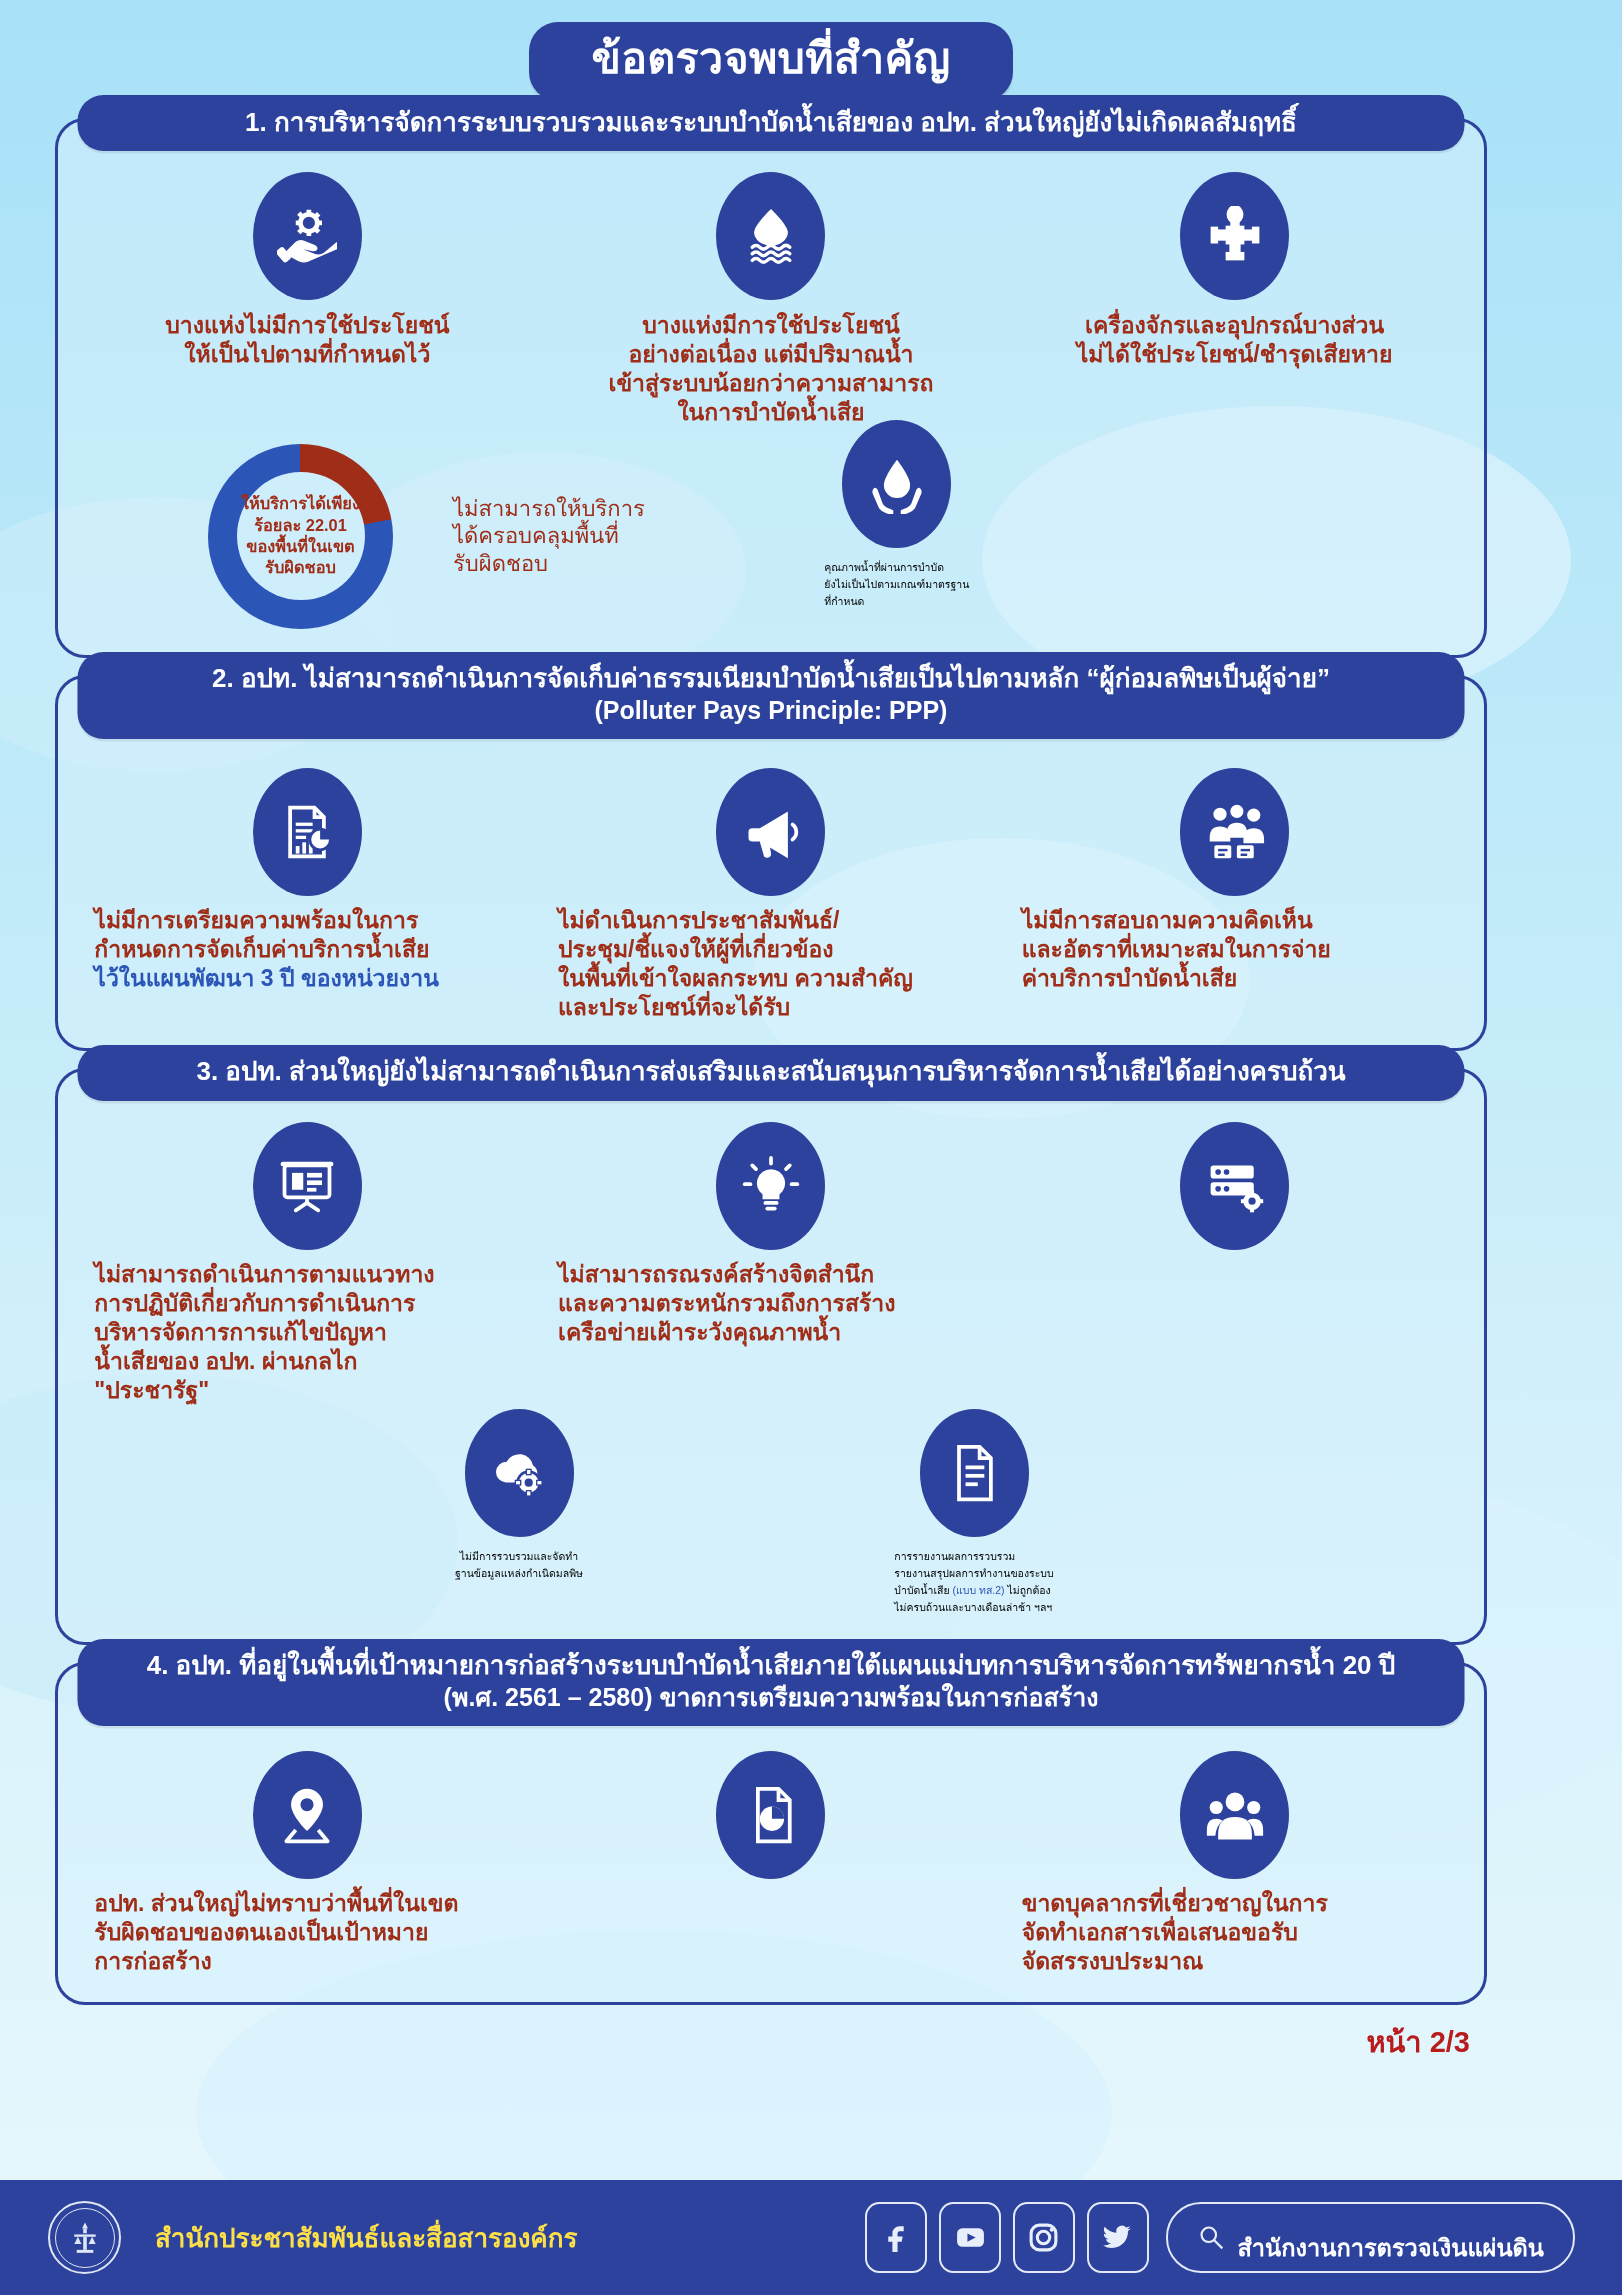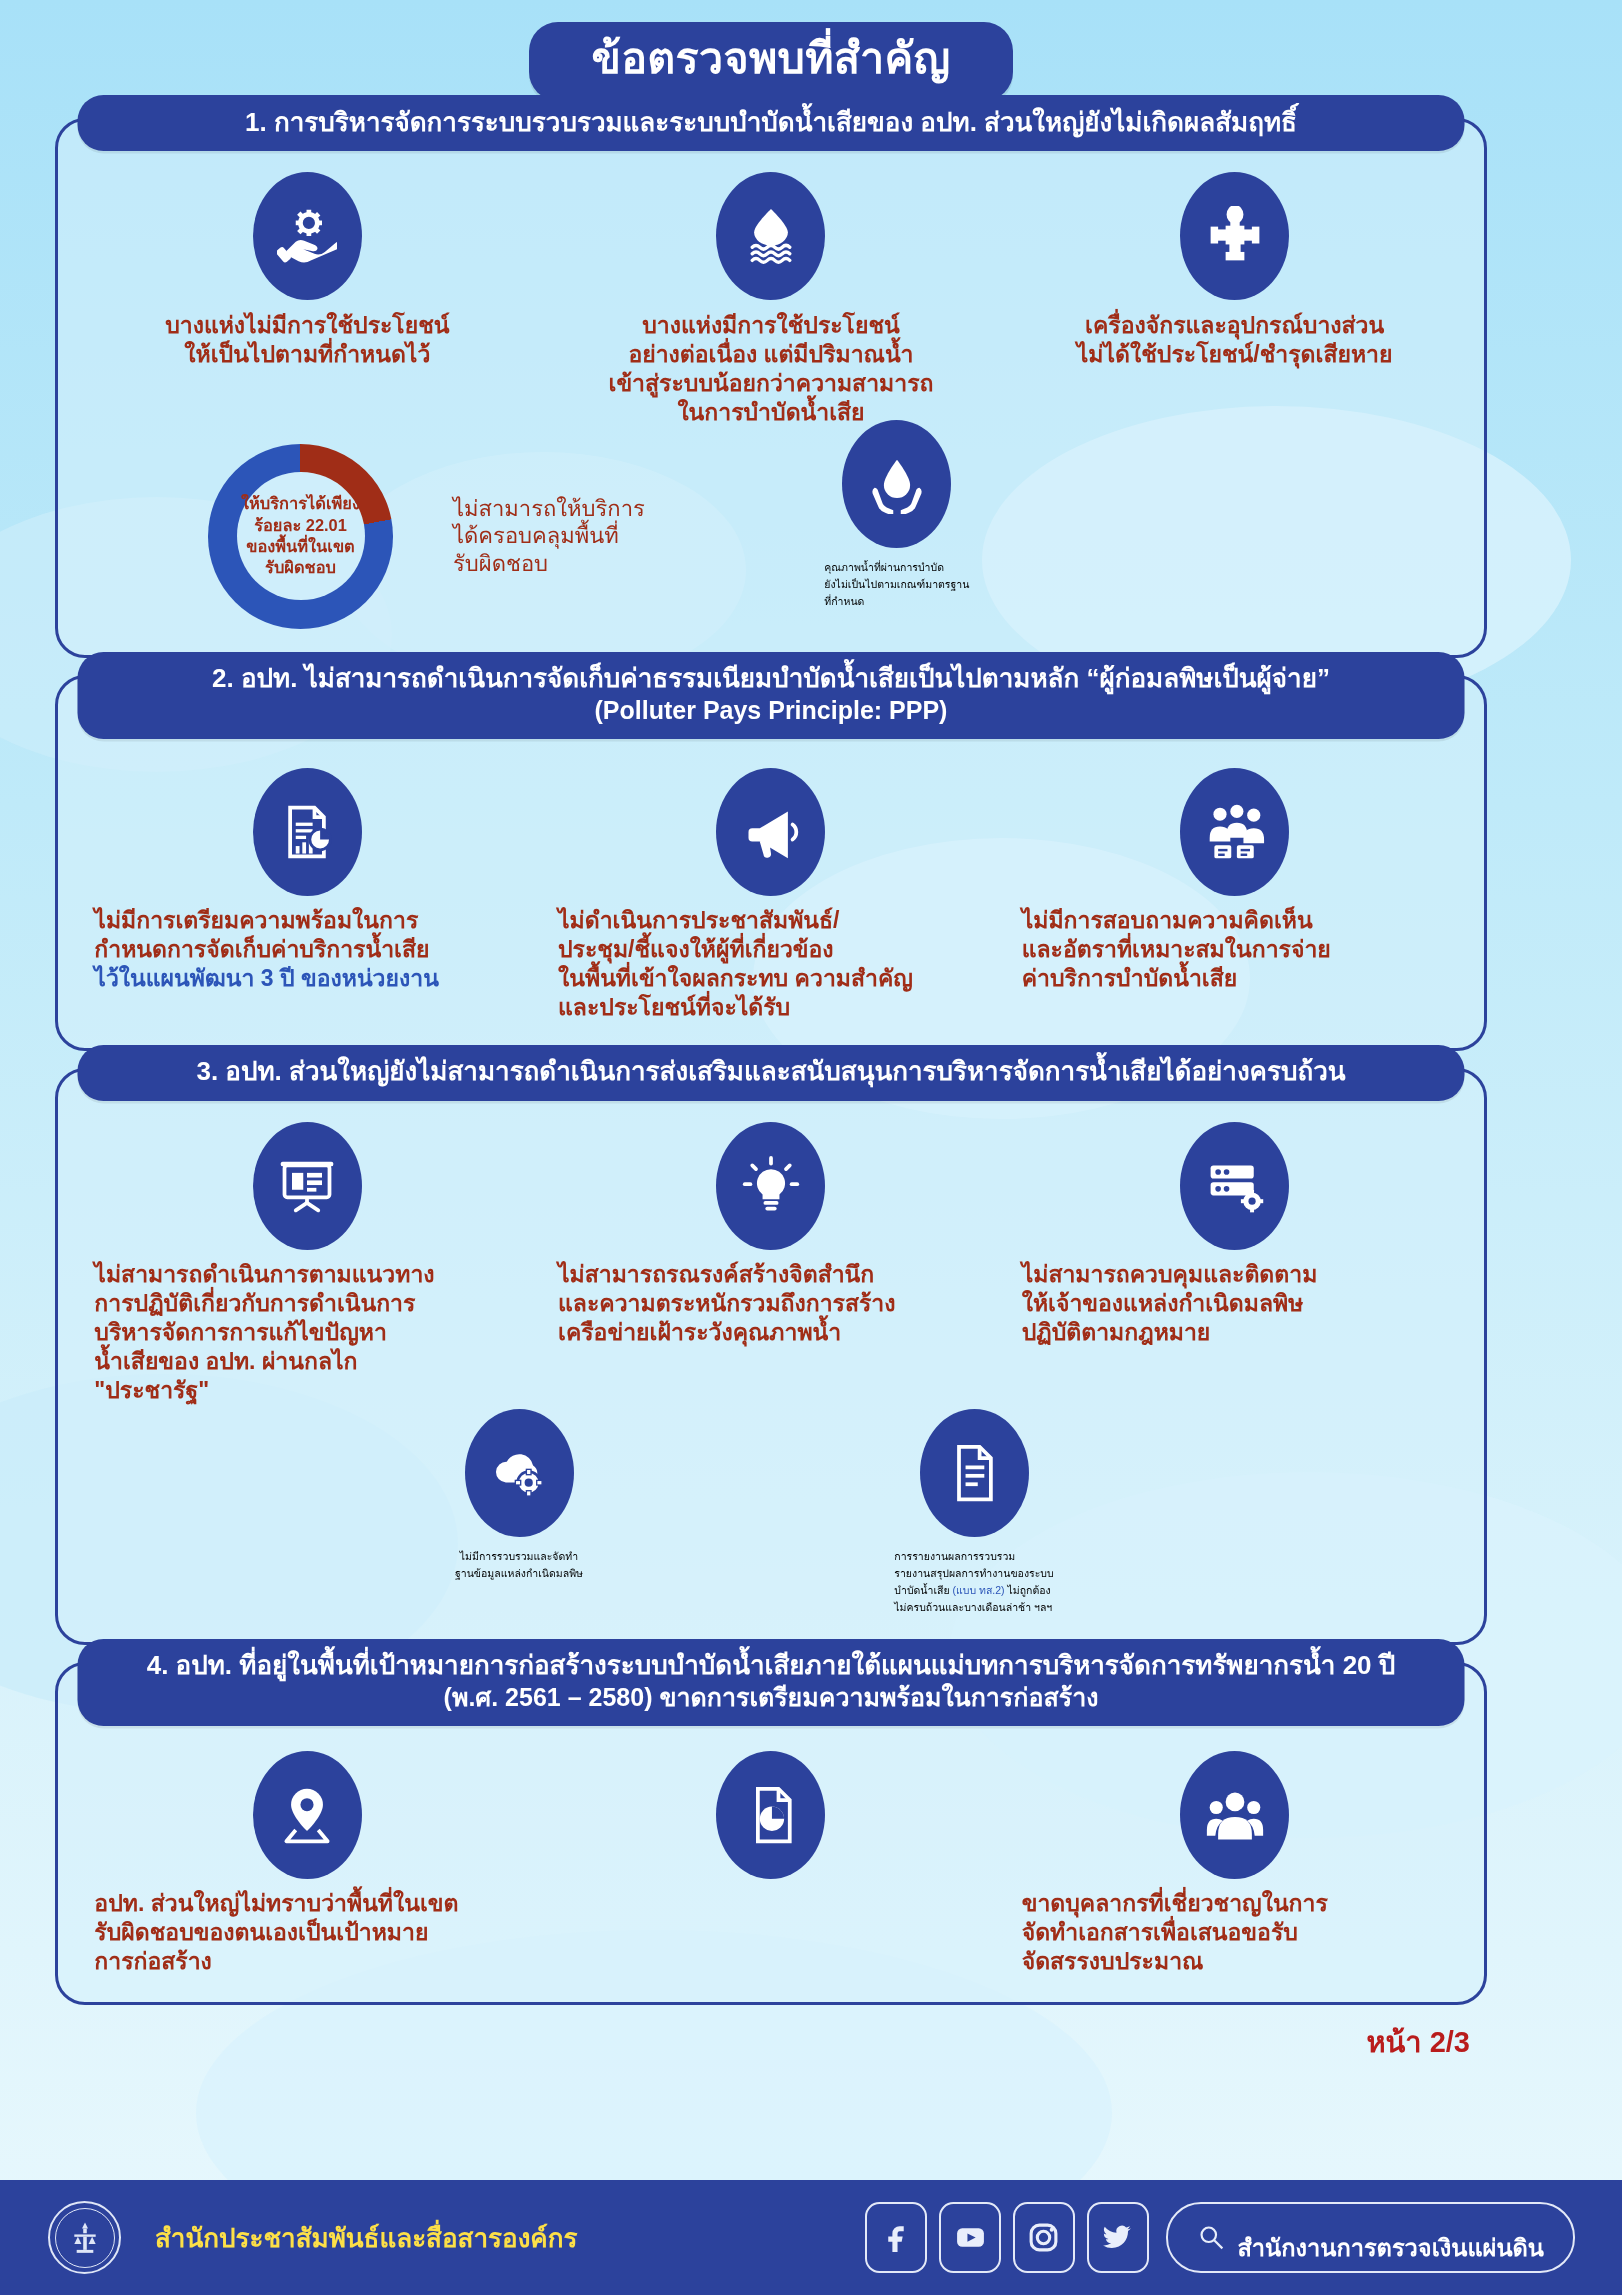--- a/index.html
+++ b/index.html
@@ -347,25 +347,20 @@
               <g transform="translate(40,38) scale(0.85)">
                 <circle cx="12" cy="12" r="11"></circle>
                 <circle cx="12" cy="12" r="4.5" fill="#2c429c"></circle>
                 <rect x="9.5" y="-2" width="5" height="6"></rect>
                 <rect x="9.5" y="20" width="5" height="6"></rect>
                 <rect x="-2" y="9.5" width="6" height="5"></rect>
                 <rect x="20" y="9.5" width="6" height="5"></rect>
               </g>
             </svg>
         </div>
-        <div class="cap left">
-          <div>ไม่สามารถควบคุมและติดตาม</div>
-          <div>ให้เจ้าของแหล่งกำเนิดมลพิษ</div>
-          <div>ปฏิบัติตามกฎหมาย</div>
-        </div>
       </div>
     </div>
 
     <div class="row2">
       <div class="float-item">
         <div class="icon-circle">
           <svg viewBox="0 0 64 64">
               <path d="M18 42 a11 11 0 0 1 1-22 a15 15 0 0 1 28 4 a10 10 0 0 1-3 18z"></path>
               <g transform="translate(30,30) scale(0.95)">
                 <circle cx="13" cy="13" r="12.5" fill="#fff" stroke="#2c429c" stroke-width="3"></circle>

